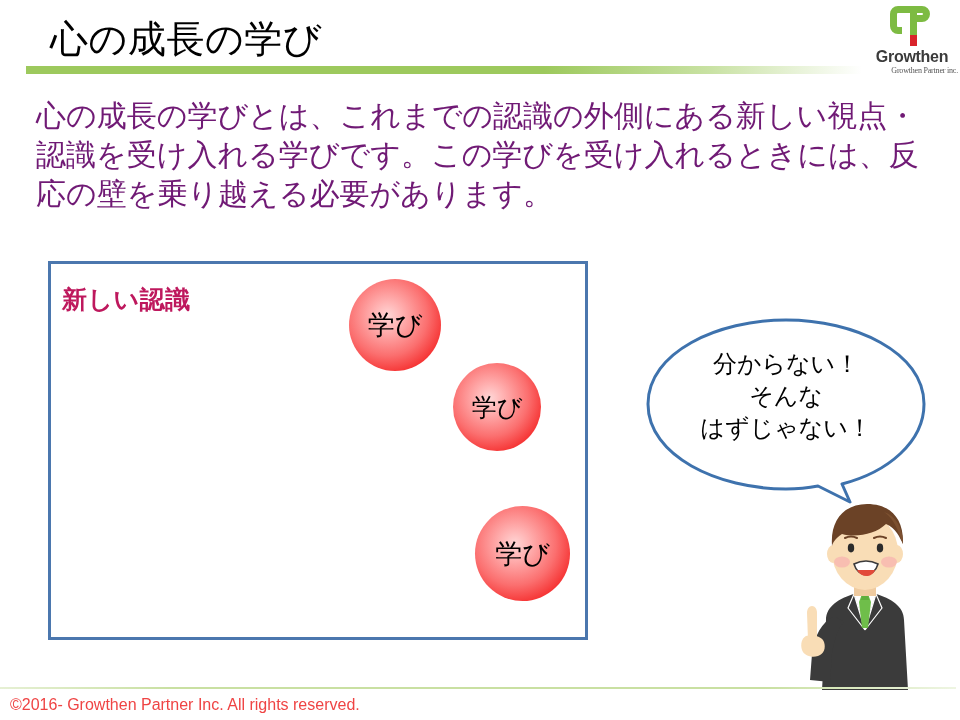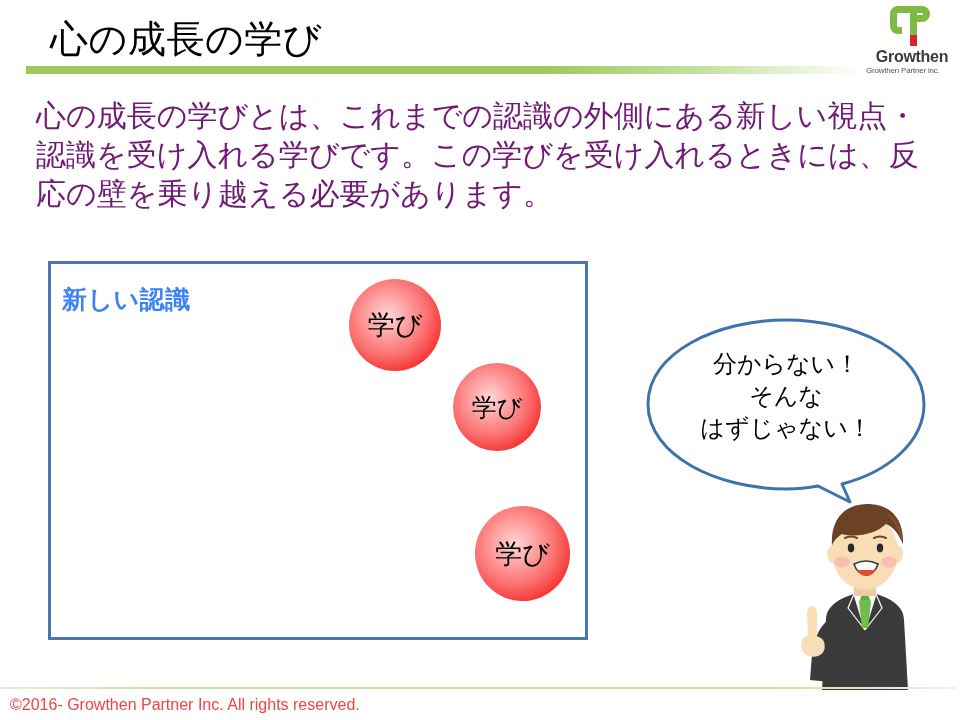--- a/index.html
+++ b/index.html
@@ -63,24 +63,25 @@
     font-size: 16px;
     font-weight: bold;
     color: #3b3b3b;
     letter-spacing: -0.3px;
   }
   #logo-subtext {
     position: absolute;
     left: 0;
     top: 62px;
     width: 92px;
-    text-align: left;
+    text-align: right;
     font-size: 8px;
     color: #555555;
     letter-spacing: -0.2px;
+    font-family: Liberation Serif, serif;
   }
 
   
   #body-paragraph {
     position: absolute;
     left: 36px;
     top: 96px;
     width: 898px;
     font-size: 30px;
     line-height: 39px;
@@ -98,21 +99,21 @@
     border: 3px solid #4B77AE;
     box-sizing: border-box;
     background: transparent;
   }
   #concept-box-label {
     position: absolute;
     left: 62px;
     top: 283px;
     font-size: 25px;
     font-weight: bold;
-    color: #3b82f6;
+    color: #be185d;
     letter-spacing: 0.5px;
   }
 
   
   .learn-circle {
     position: absolute;
     border-radius: 50%;
     display: flex;
     align-items: center;
     justify-content: center;

